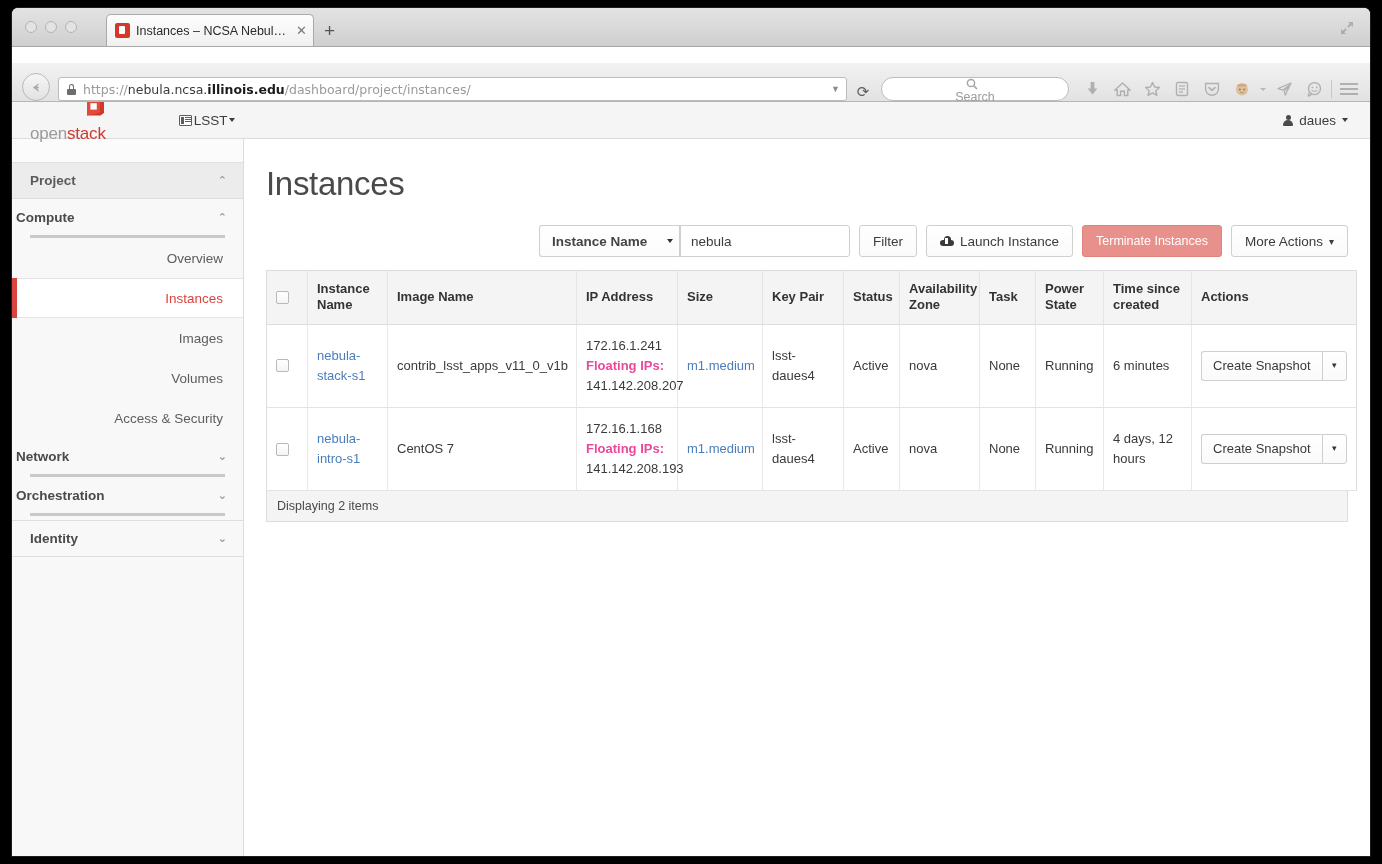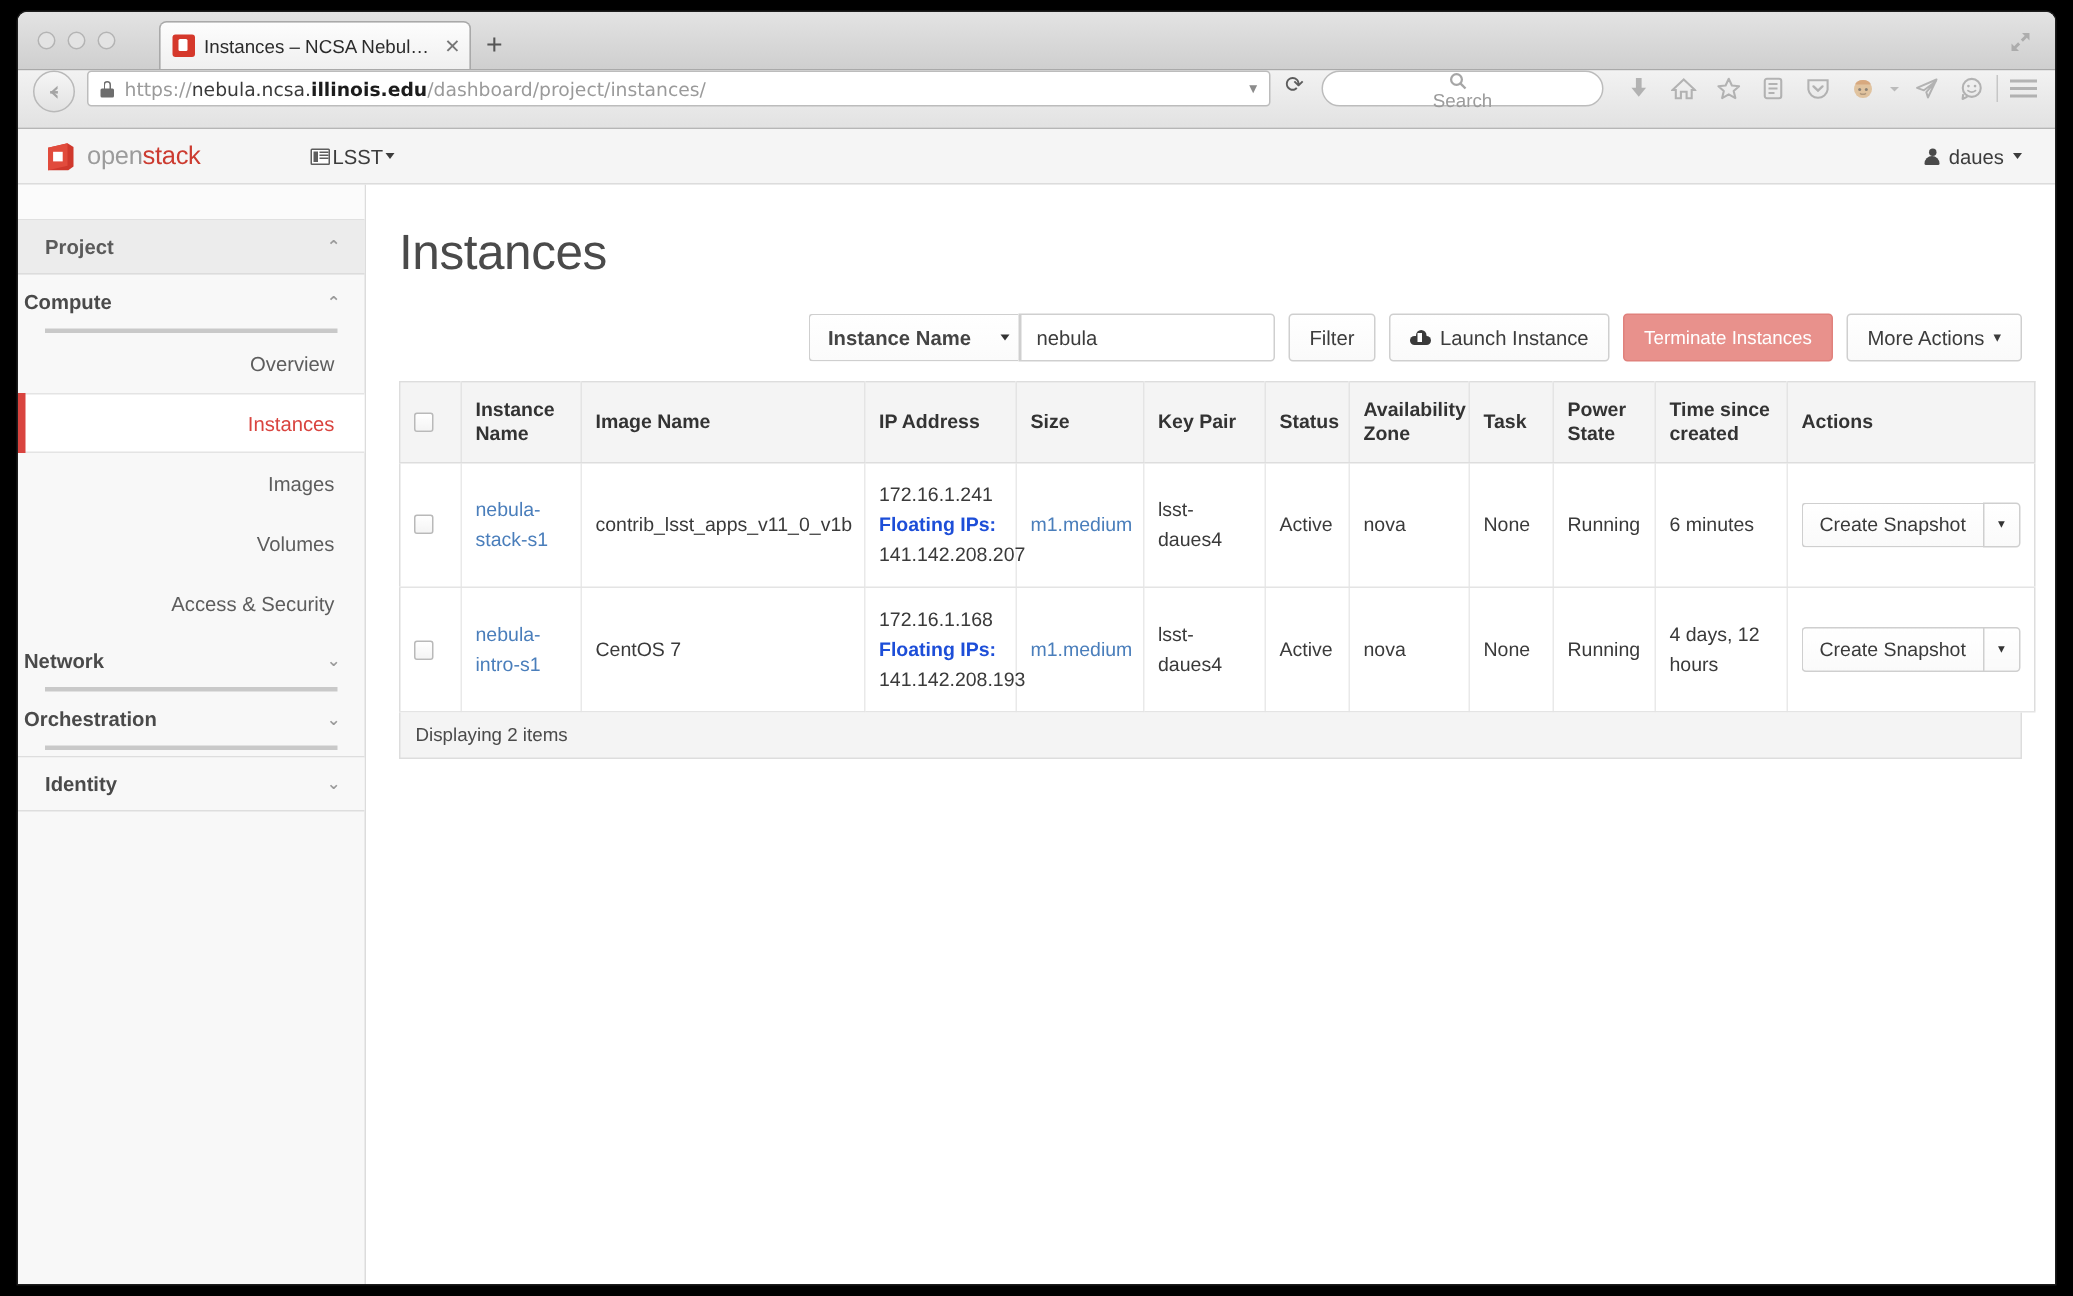--- a/index.html
+++ b/index.html
@@ -44,21 +44,21 @@
   .tab-close{font-size:13px;color:#777;margin-left:4px;line-height:1;cursor:default;}
   .newtab{position:absolute;left:312px;top:13px;font-size:19px;color:#555;
      line-height:1;font-weight:300;}
   .expand{position:absolute;right:14px;top:11px;width:18px;height:18px;opacity:.55;}
 
   
   .navbar{
     position:relative;height:38px;
     background:linear-gradient(#f2f2f2,#e2e2e2);
     border-bottom:1px solid #b6b6b6;
-    display:flex;align-items:flex-start;
+    display:flex;align-items:flex-end;margin-top:16px;
   }
   .backbtn{
     margin-left:10px;width:26px;height:26px;border-radius:50%;
     background:linear-gradient(#f6f6f6,#e2e2e2);
     border:1px solid #b9b9b9;display:flex;align-items:center;justify-content:center;
   }
   .backbtn svg{opacity:.55;}
   .urlbox{
     margin-left:8px;flex:1;height:24px;background:#fff;border:1px solid #bcbcbc;
     border-radius:3px;display:flex;align-items:center;padding:0 6px;box-sizing:border-box;
@@ -87,21 +87,21 @@
   .tsep{width:1px;height:18px;background:#c6c6c6;margin:0 2px;}
 
   
   .page{position:relative;height:772px;background:#fff;overflow:hidden;}
 
   
   .hz-top{
     height:36px;background:#f5f5f5;border-bottom:1px solid #dcdcdc;
     display:flex;align-items:center;position:relative;
   }
-  .brand{margin-left:18px;display:flex;align-items:flex-start;gap:7px;}
+  .brand{margin-left:18px;display:flex;align-items:flex-end;gap:7px;flex-direction:column;}
   .cube{width:21px;height:21px;position:relative;}
   .brand-text{font-size:17px;letter-spacing:-.2px;}
   .brand-text .open{color:#9b9b9b;}
   .brand-text .stack{color:#cc3b30;}
   .tenant{margin-left:73px;display:flex;align-items:center;gap:2px;
     font-size:13.5px;color:#3c3c3c;}
   .tenant .glyph{width:13px;height:11px;border:1px solid #5d5d5d;border-radius:1px;
     position:relative;box-sizing:border-box;background:#fff;}
   .tenant .glyph:before{content:"";position:absolute;left:1px;top:1px;width:3px;height:7px;
     background:#5d5d5d;}
@@ -194,21 +194,21 @@
   }
   table.inst td{
     border-bottom:1px solid #e4e4e4;border-right:1px solid #e9e9e9;
     font-size:13px;color:#3a3a3a;padding:11px 9px;vertical-align:middle;line-height:1.55;
   }
   table.inst th:last-child, table.inst td:last-child{border-right:none;}
   .chk{width:13px;height:13px;border:1px solid #b9b9b9;border-radius:2px;
     background:linear-gradient(#fff,#f4f4f4);box-sizing:border-box;display:block;}
   a.lnk{color:#4a7ebb;text-decoration:none;}
   .ip-line{display:block;}
-  .ip-lab{font-weight:bold;color:#1d4ed8;}
+  .ip-lab{font-weight:bold;color:#ec4899;}
   .snapbtn{display:flex;}
   .snapbtn .main-b{
     height:30px;border:1px solid #cfcfcf;border-radius:3px 0 0 3px;border-right:none;
     background:linear-gradient(#fff,#fafafa);font-size:13px;color:#3a3a3a;
     padding:0 11px;display:flex;align-items:center;box-sizing:border-box;white-space:nowrap;
   }
   .snapbtn .drop-b{
     height:30px;width:26px;border:1px solid #cfcfcf;border-radius:0 3px 3px 0;
     background:linear-gradient(#fff,#fafafa);display:flex;align-items:center;
     justify-content:center;box-sizing:border-box;

